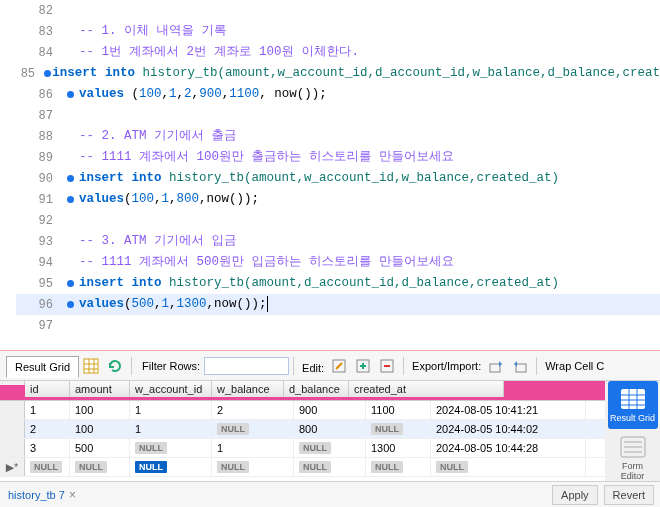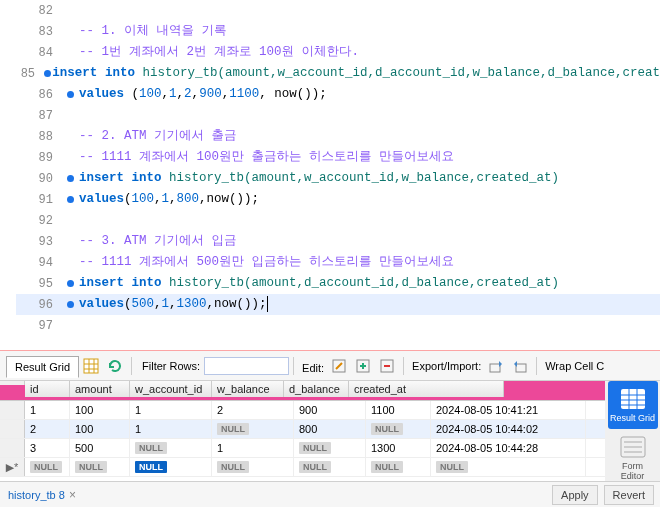--- a/index.html
+++ b/index.html
@@ -324,19 +324,19 @@
             </svg>
           </div>
         <span>Form Editor</span>
       </div>
     </div>
   </div>
 </div>
 
 <div class="bottom">
   <div class="btab">
-    <span>history_tb 8</span>
+    <span>history_tb 7</span>
     <span class="close-x">×</span>
   </div>
   <div class="spacer"></div>
   <button class="btn">Apply</button>
   <button class="btn">Revert</button>
 </div>
 
 </body></html>

